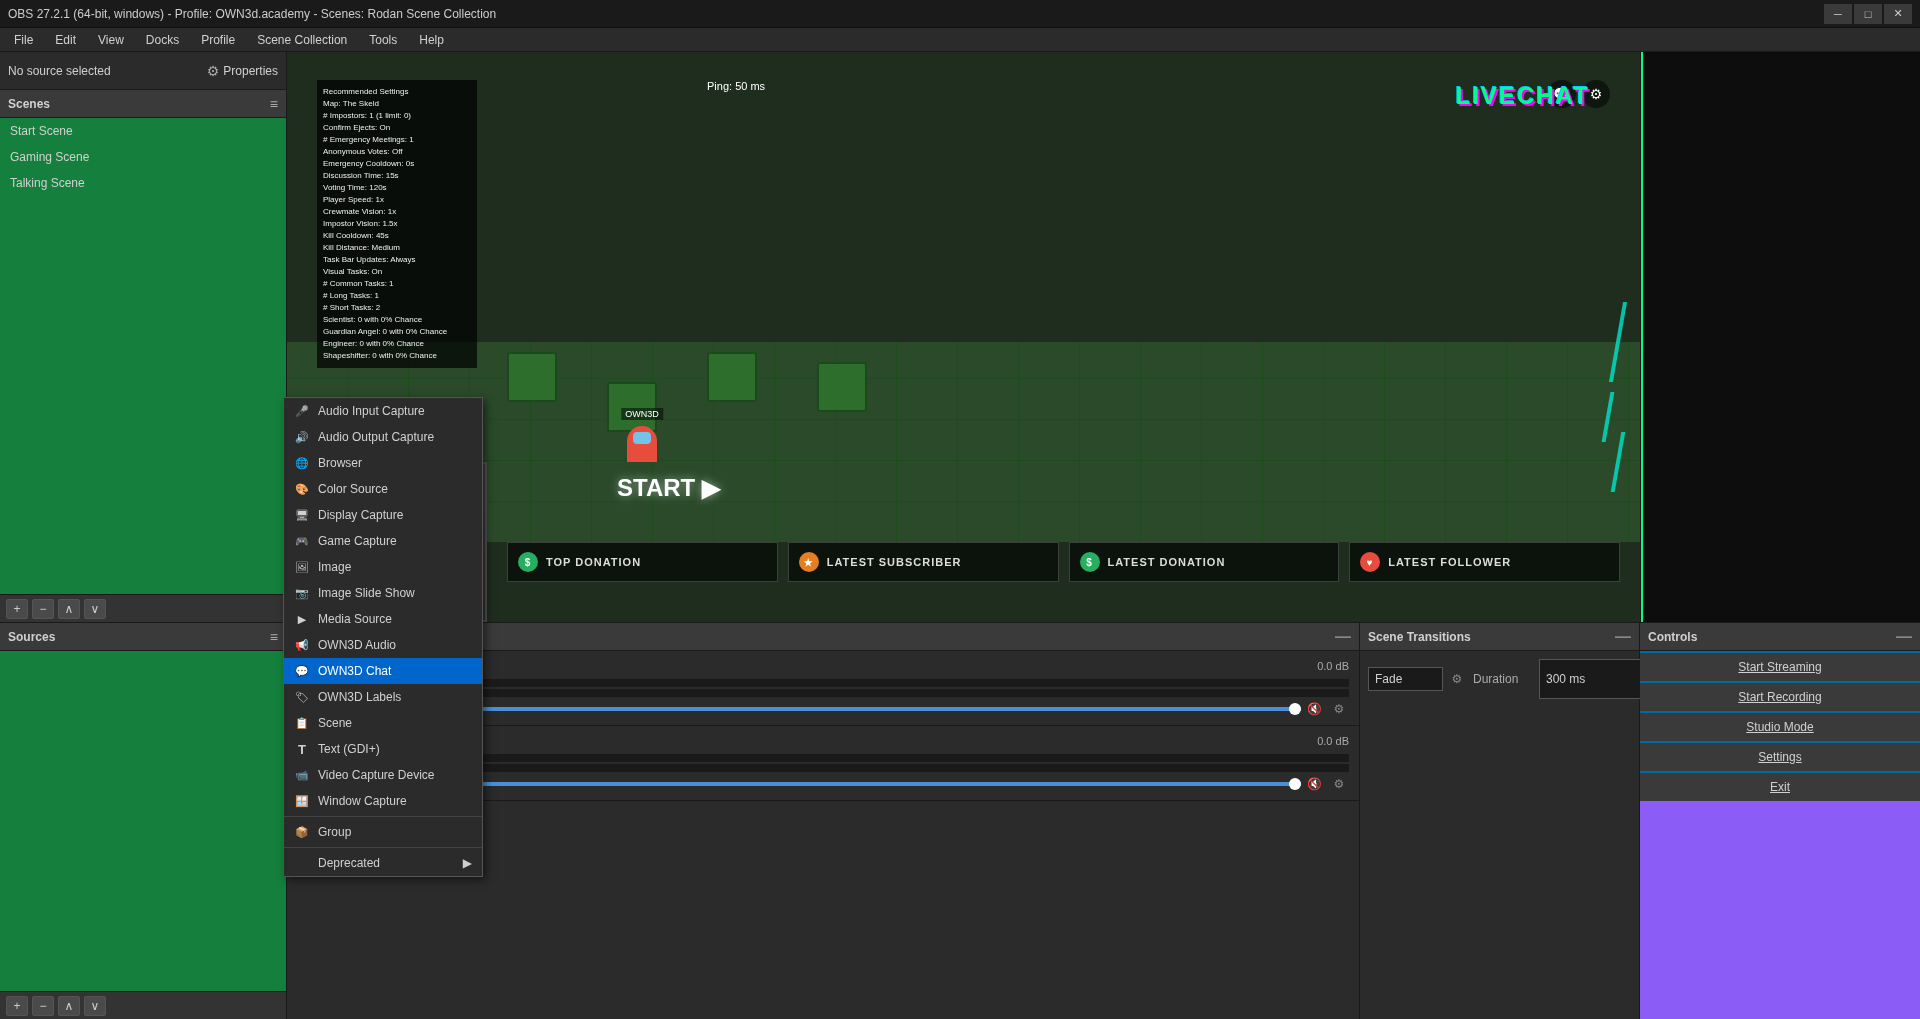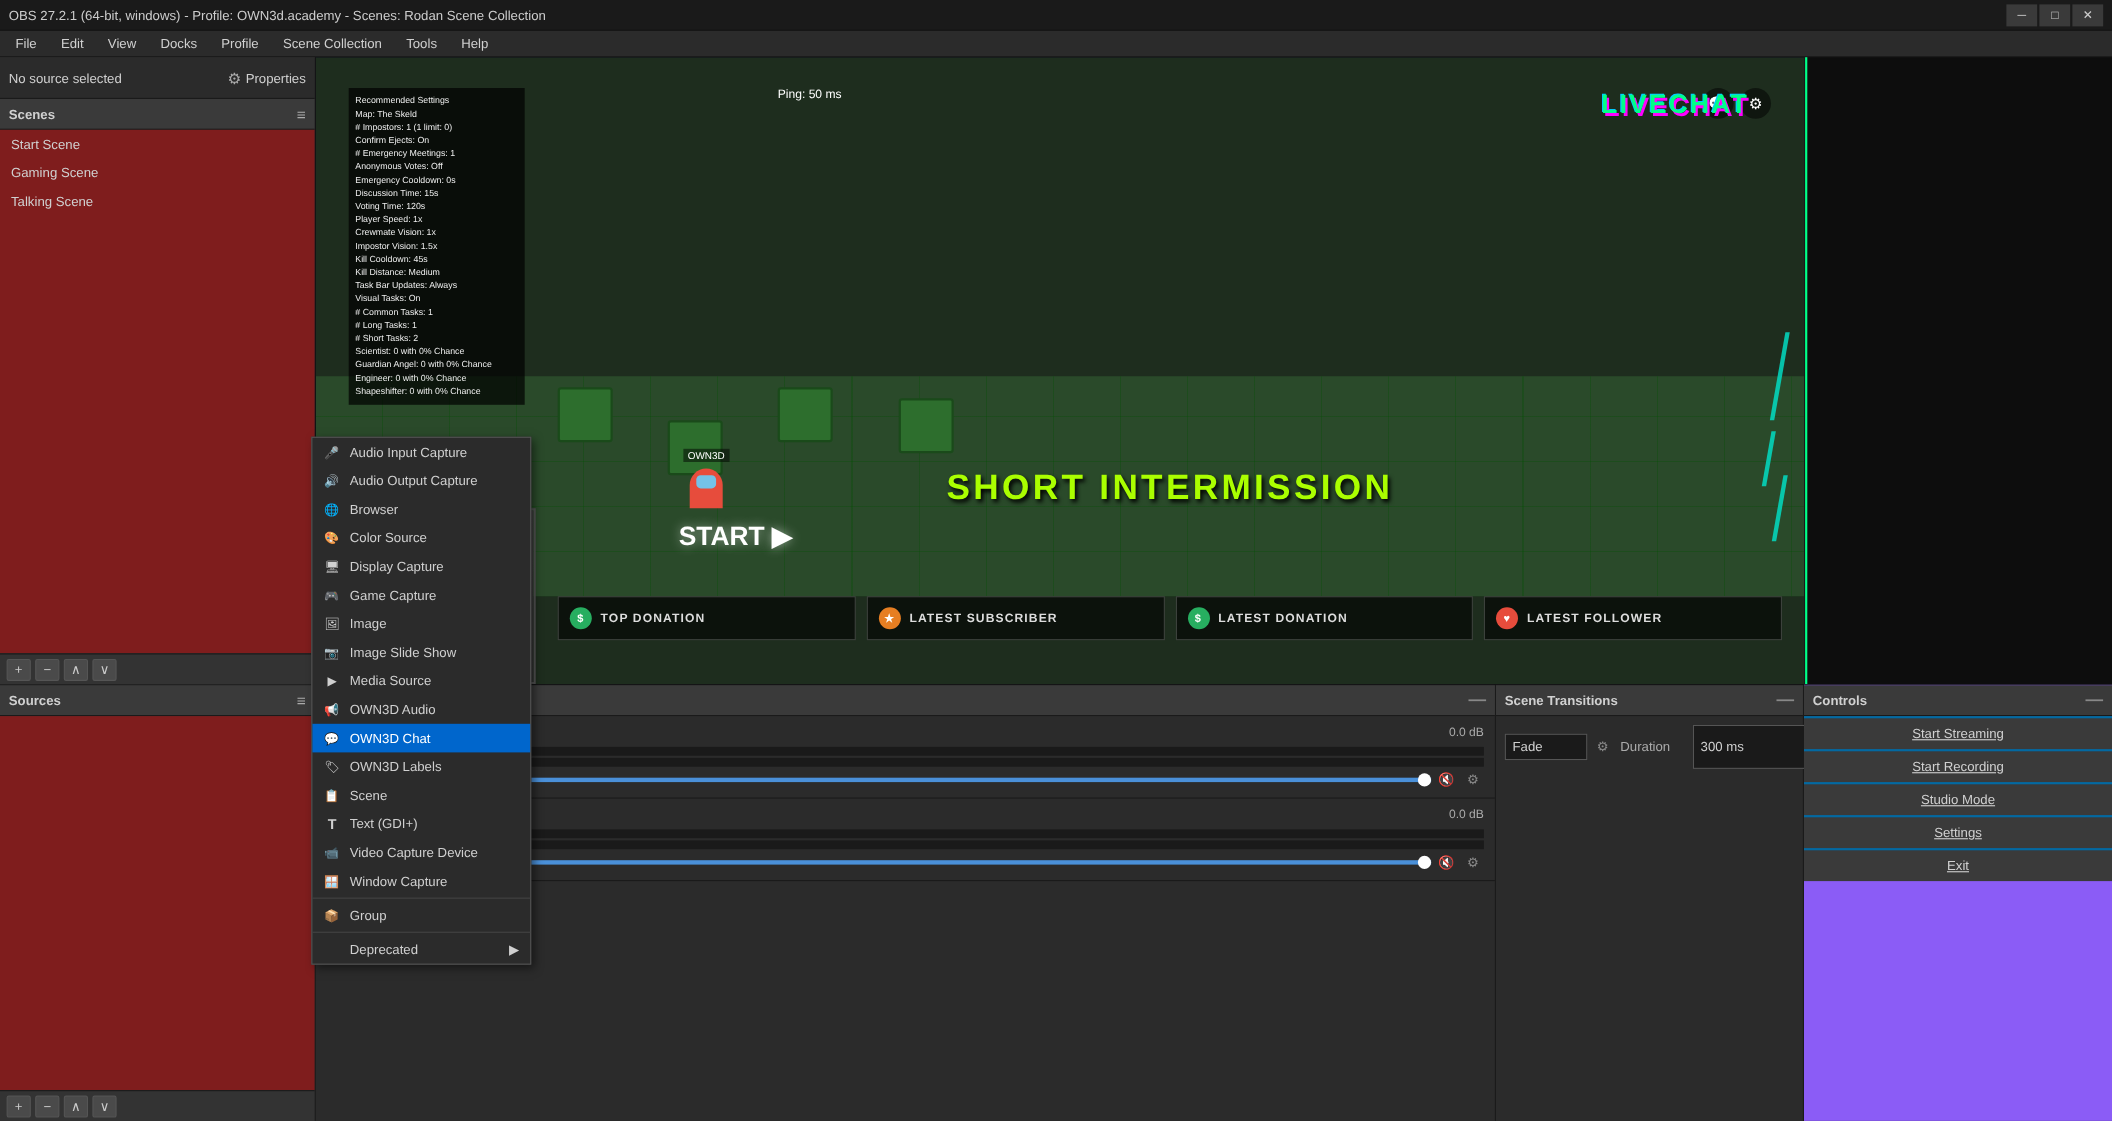--- a/index.html
+++ b/index.html
@@ -118,21 +118,21 @@
 
     .panel-header-icon {
       color: #aaa;
       font-size: 14px;
       cursor: pointer;
     }
 
     .scene-list {
       flex: 1;
       overflow-y: auto;
-      background: #7f1d1d;
+      background: #15803d;
     }
 
     .scene-item {
       height: 26px;
       display: flex;
       align-items: center;
       padding: 0 10px;
       cursor: pointer;
       font-size: 12px;
       color: #d0d0d0;
@@ -874,21 +874,20 @@
             <div class="player-body">
               <div class="player-visor"></div>
               <div class="player-name">OWN3D</div>
             </div>
           </div>
 
           <div id="start-arrow">
             <span style="font-size:24px;font-weight:900;color:#fff;text-shadow:0 0 10px rgba(255,255,255,0.5);">START ▶</span>
           </div>
 
-          <div id="short-intermission">SHORT INTERMISSION</div>
 
           <div class="teal-line" style="width:4px;height:80px;bottom:240px;right:20px;transform:skewX(-10deg);"></div>
           <div class="teal-line" style="width:4px;height:50px;bottom:180px;right:30px;transform:skewX(-10deg);"></div>
           <div class="teal-line" style="width:4px;height:60px;bottom:130px;right:20px;transform:skewX(-10deg);"></div>
 
           <div id="overlay-talking">
             <div id="overlay-img" style="background:linear-gradient(135deg,#555,#333);display:flex;align-items:center;justify-content:center;">
 
               <svg width="80" height="120" viewBox="0 0 80 120">
                 <rect x="25" y="20" width="30" height="25" rx="4" fill="#666"></rect>

